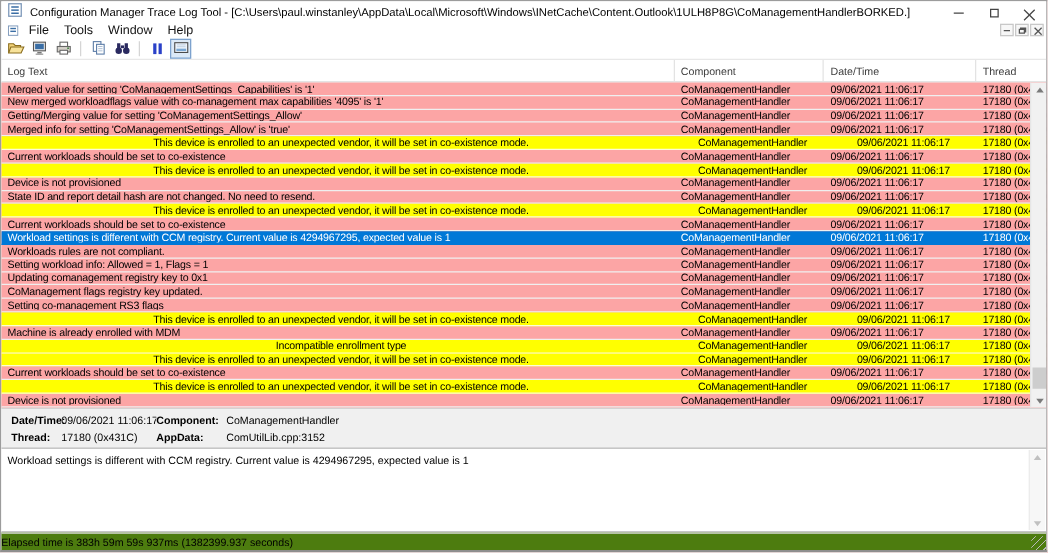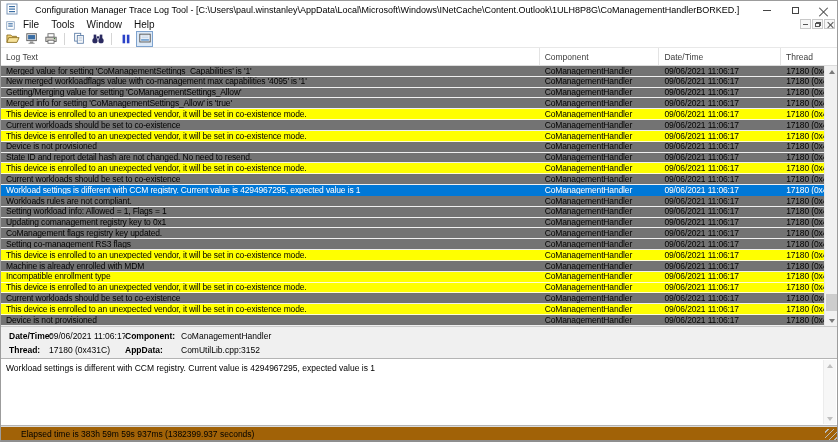--- a/index.html
+++ b/index.html
@@ -2,21 +2,21 @@
 <html><head>
 <meta charset="utf-8">
 <style>
   * { margin:0; padding:0; box-sizing:border-box; }
   html,body { width:838px; height:442px; font-family:"Liberation Sans",sans-serif; background:#fff; }
   .window { width:838px; height:442px; border:1px solid #9c9c9c; border-bottom:2px solid #8f8f8f;
             display:flex; flex-direction:column; background:#fff; overflow:hidden; }
 
   
   .titlebar { height:18px; flex:0 0 18px; display:flex; align-items:center; padding:0 0 0 5px; background:#fff; }
-  .title-text { flex:1; font-size:9px; color:#000; white-space:nowrap; overflow:hidden; margin-left:17px; }
+  .title-text { flex:1; font-size:9px; color:#000; white-space:nowrap; overflow:hidden; margin-left:6px; }
   .win-controls { display:flex; height:100%; }
   .win-btn { width:28px; height:18px; display:flex; align-items:center; justify-content:center; cursor:default; }
   .glyph-min { width:8px; height:1px; background:#444; display:inline-block; }
   .glyph-max { width:7px; height:7px; border:1px solid #444; display:inline-block; }
   .glyph-close { position:relative; width:9px; height:9px; display:inline-block; }
   .glyph-close::before,.glyph-close::after { content:""; position:absolute; left:4px; top:0; width:1px; height:12px; background:#444; }
   .glyph-close::before { transform:rotate(45deg); } .glyph-close::after { transform:rotate(-45deg); }
 
   
   .menubar { height:11px; flex:0 0 11px; display:flex; align-items:center; padding:0 2px 0 5px; background:#fff; position:relative; }
@@ -36,27 +36,27 @@
   .tb-btn.active { border:1px solid #7da2ce; background:#dce9f7; }
   .tb-sep { width:1px; height:12px; background:#d5d5d5; margin:0 3px; }
 
   
   .lv-header { height:18px; flex:0 0 18px; display:flex; background:#fff; border-bottom:1px solid #dcdcdc; }
   .lv-h { font-size:8.5px; color:#3c3c3c; padding:4px 4px 0 5px; border-right:1px solid #e3e3e3;
           overflow:hidden; white-space:nowrap; }
   .lv-h:nth-child(1){ width:540px; } .lv-h:nth-child(2){ width:120px; }
   .lv-h:nth-child(3){ width:122px; } .lv-h:nth-child(4){ width:56px; border-right:none; }
 
-  .rows-wrap { height:260px; flex:0 0 260px; position:relative; overflow:hidden; background:#737373; }
+  .rows-wrap { height:260px; flex:0 0 260px; position:relative; overflow:hidden; background:#fca5a5; }
   .rows { display:flex; flex-direction:column; height:100%; }
   .row { flex:1 1 0; display:flex; align-items:center; border-bottom:1px solid #efefef; min-height:0; }
   .cell { font-size:8.5px; letter-spacing:-0.15px; color:#000; padding-left:5px; overflow:hidden;
           white-space:nowrap; line-height:1; }
   .c-log { width:540px; } .c-comp { width:120px; } .c-date { width:122px; } .c-thread { width:56px; }
-  .row.warning { background:#ffff00; border-bottom-color:#fdfdd6; }
+  .row.warning { background:#ffff00; border-bottom-color:#fdfdd6;text-align:center; }
   .row.selected { background:#0078d7; border-bottom-color:#0078d7; }
   .row.selected .cell { color:#fff; }
 
   
   .scrollbar { position:absolute; top:0; right:0; width:13px; height:100%; background:#f1f1f1; border-left:1px solid #e6e6e6; }
   .sb-up,.sb-down { position:absolute; left:0; width:13px; height:11px; display:flex; align-items:center; justify-content:center; }
   .sb-up { top:0; } .sb-down { bottom:0; }
   .tri-up { width:0; height:0; border-left:3px solid transparent; border-right:3px solid transparent; border-bottom:4px solid #7a7a7a; }
   .tri-down { width:0; height:0; border-left:3px solid transparent; border-right:3px solid transparent; border-top:4px solid #7a7a7a; }
   .sb-thumb { position:absolute; left:1px; width:11px; top:228px; height:17px; background:#cdcdcd; }
@@ -71,22 +71,22 @@
   
   .detail-text { height:68px; flex:0 0 68px; position:relative; background:#fff; border:1px solid #b4b4b4;
                  border-left:none; border-right:none; }
   .detail-msg { font-size:8.5px; color:#000; padding:4px 18px 0 5px; line-height:1.3; }
   .dt-scrollbar { position:absolute; top:1px; right:1px; bottom:1px; width:13px; background:#f7f7f7; border-left:1px solid #ececec; }
   .dt-up,.dt-down { position:absolute; left:0; width:12px; height:11px; display:flex; align-items:center; justify-content:center; }
   .dt-up { top:0; } .dt-down { bottom:0; }
   .dt-up .tri-up { border-bottom-color:#c0c0c0; } .dt-down .tri-down { border-top-color:#c0c0c0; }
 
   
-  .statusbar { height:15px; flex:0 0 15px; background:#a16207; border-top:1px solid #dadada;
-               display:flex; align-items:center; padding-left:20px; position:relative; }
+  .statusbar { height:15px; flex:0 0 15px; background:#4d7c0f; border-top:1px solid #dadada;
+               display:flex; align-items:center; padding-left:0; position:relative; }
   .status-text { font-size:8.5px; color:#000; white-space:nowrap; }
   .grip { position:absolute; right:0; bottom:0; width:12px; height:12px;
           background:repeating-linear-gradient(135deg, transparent 0 2px, #b9b9b9 2px 3px, transparent 3px 4px); }
 </style>
 </head>
 <body>
 
 <div class="window">
 
   <div class="titlebar">

